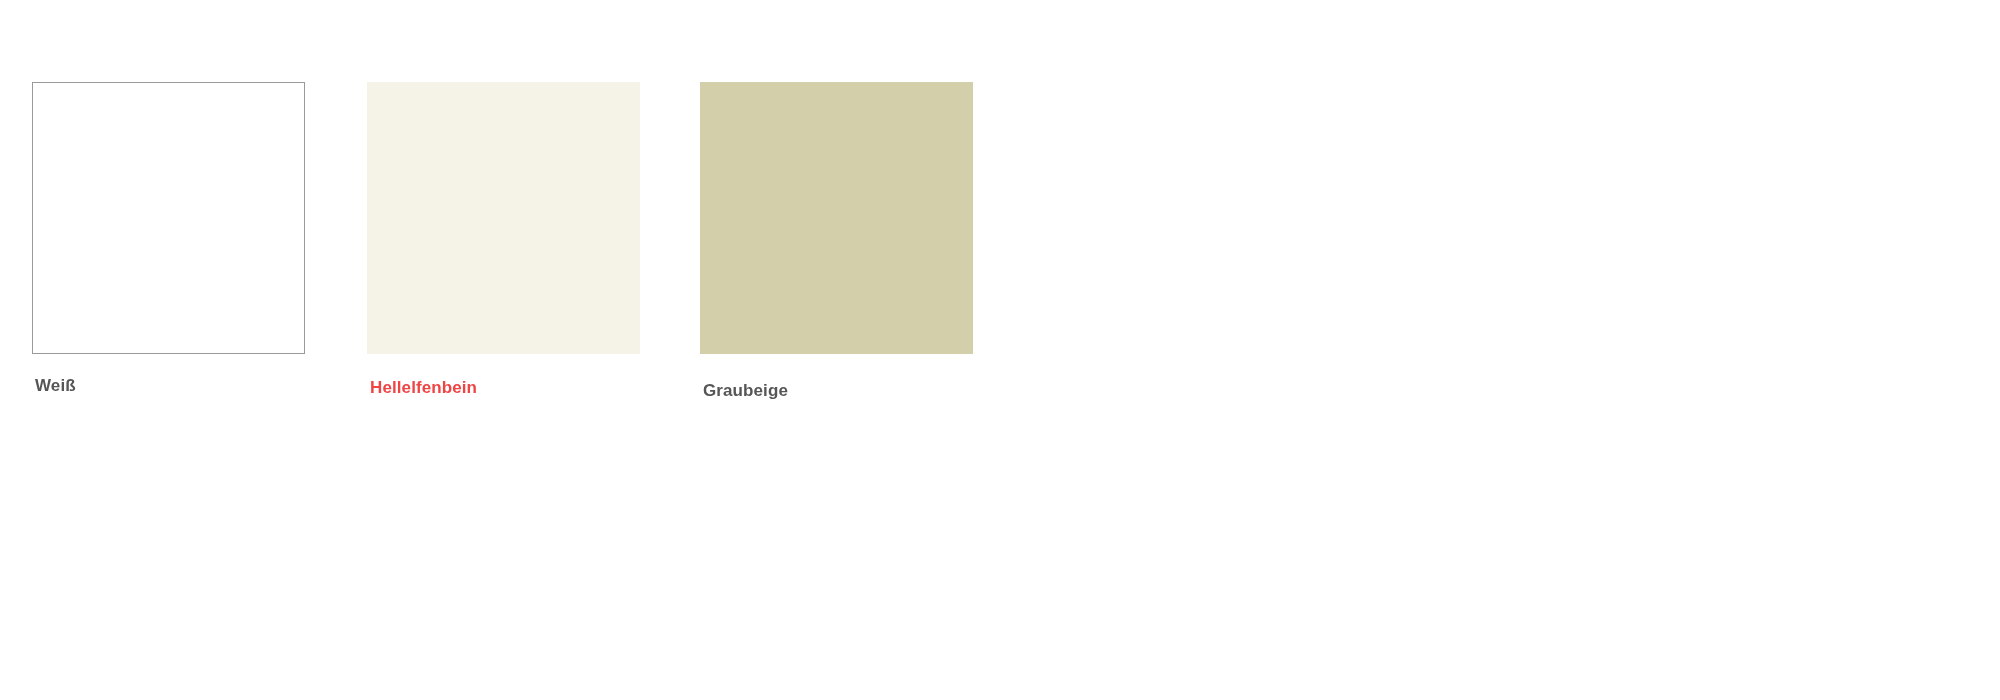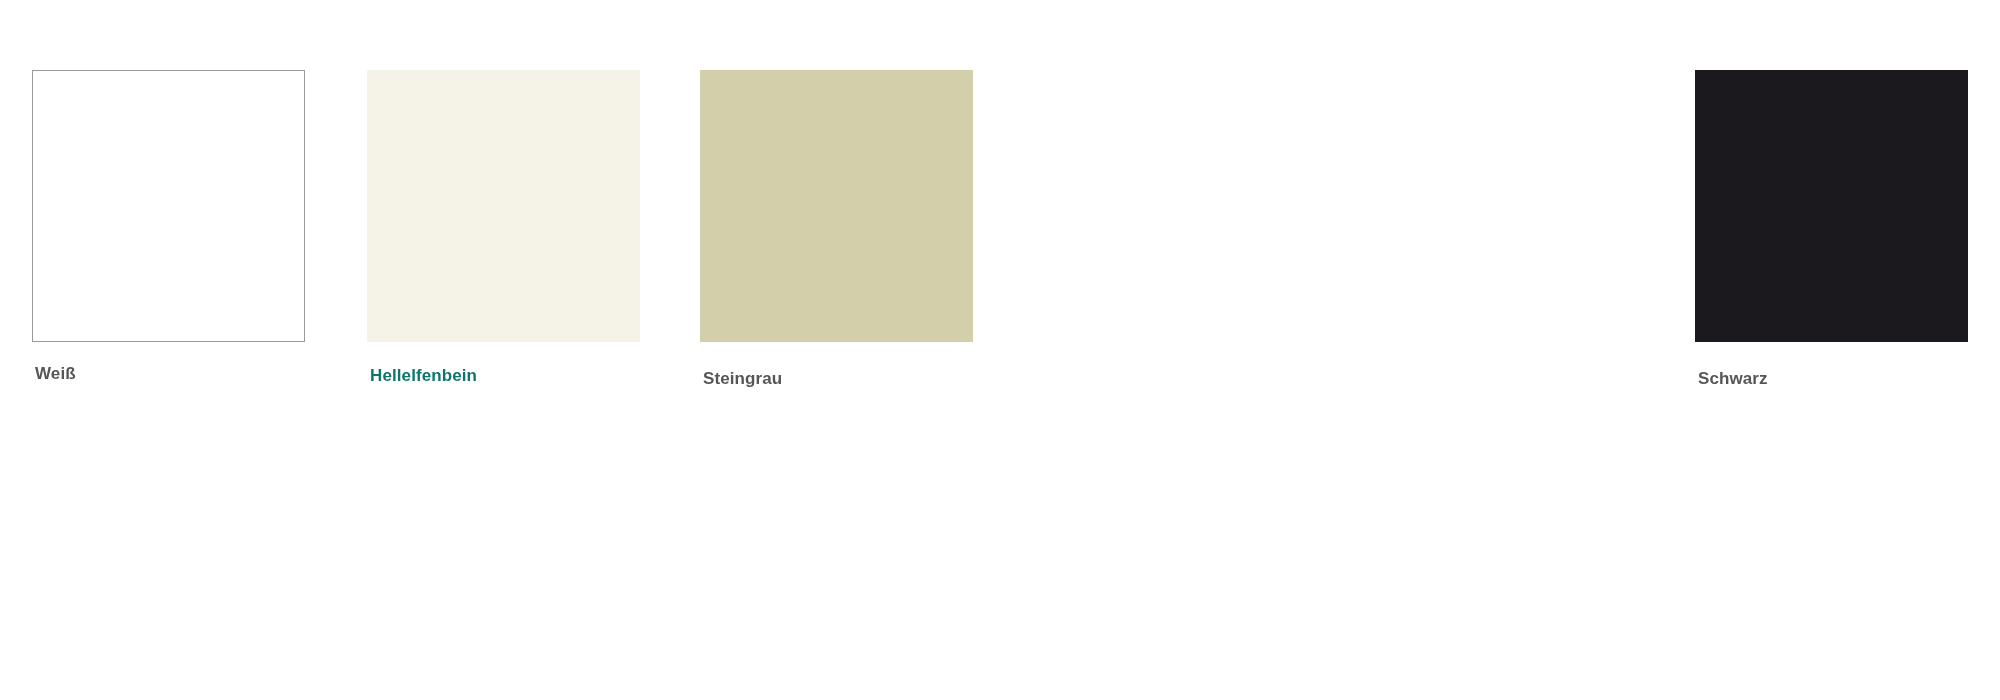--- a/index.html
+++ b/index.html
@@ -11,21 +11,21 @@
     width: 2000px;
     height: 700px;
     font-family: "Liberation Sans", sans-serif;
     overflow: hidden;
     position: relative;
   }
 
   #palette {
     position: absolute;
     left: 0;
-    top: 0;
+    top: 12px;
     width: 2000px;
     height: 680px;
   }
 
   .swatch-cell {
     position: absolute;
     top: 70px;
     width: 273px;
   }
 
@@ -59,23 +59,19 @@
 </head>
 <body style="background: rgb(255, 255, 255);">
 
 <div id="palette">
     <div class="swatch-cell" style="left: 32px;">
       <div class="swatch-chip bordered" style="background: rgb(255, 255, 255); border-color: rgb(154, 154, 154);"></div>
       <span class="swatch-label" style="color: rgb(86, 86, 86);">Weiß</span>
     </div>
     <div class="swatch-cell lowered" style="left: 367px;">
       <div class="swatch-chip" style="background: rgb(245, 242, 231);"></div>
-      <span class="swatch-label" style="color: #0f766e; margin-top: 24px;">Hellelfenbein</span>
+      <span class="swatch-label" style="color: #ef4444; margin-top: 24px;">Hellelfenbein</span>
     </div>
     <div class="swatch-cell lowered" style="left: 700px;">
       <div class="swatch-chip" style="background: rgb(211, 207, 171);"></div>
-      <span class="swatch-label" style="color: rgb(86, 86, 86);">Steingrau</span>
-    </div>
-    <div class="swatch-cell lowered" style="left: 1695px;">
-      <div class="swatch-chip" style="background: rgb(27, 25, 30);"></div>
-      <span class="swatch-label" style="color: rgb(86, 86, 86);">Schwarz</span>
+      <span class="swatch-label" style="color: rgb(86, 86, 86);">Graubeige</span>
     </div>
   </div>
 
 </body></html>

